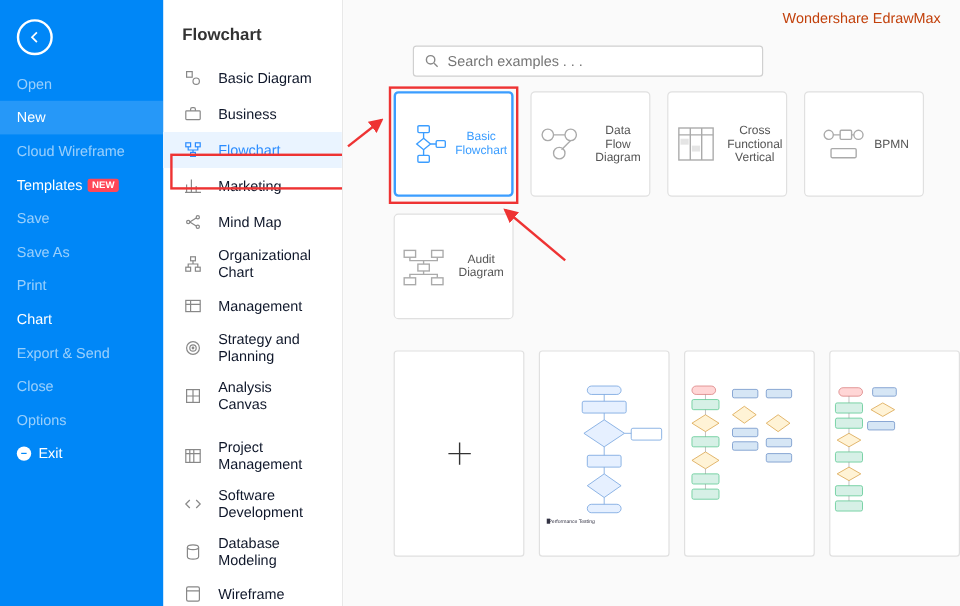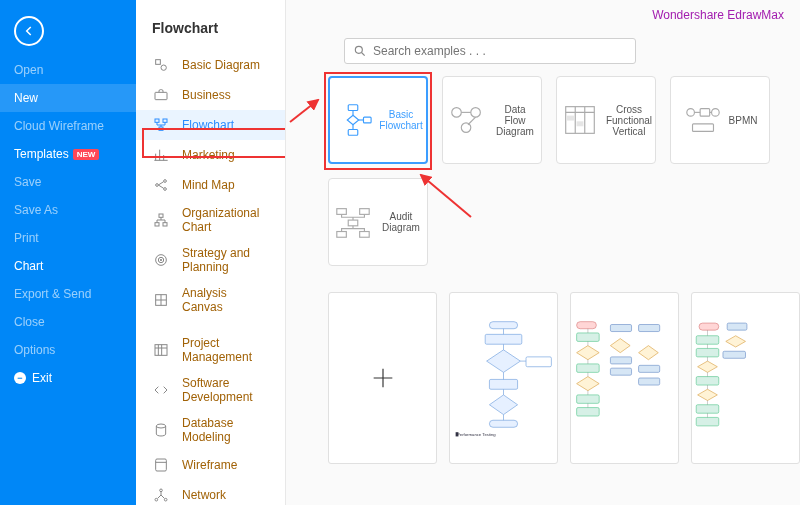--- a/index.html
+++ b/index.html
@@ -9,28 +9,28 @@
     .back-btn { width: 30px; height: 30px; border: 2px solid #fff; border-radius: 50%; margin: 4px 0 10px 14px; display: flex; align-items: center; justify-content: center; cursor: pointer; }
     .back-btn svg { width: 14px; height: 14px; }
     .blue-item { padding: 7px 0 7px 14px; font-size: 12px; cursor: pointer; display: flex; align-items: center; gap: 4px; }
     .blue-item.dim { opacity: 0.6; }
     .blue-item.active { background: rgba(255,255,255,0.15); font-weight: 500; }
     .new-badge { background: #ff4757; font-size: 8px; padding: 1px 4px; border-radius: 2px; font-weight: bold; }
     .exit-row { display: flex; align-items: center; gap: 6px; }
     .exit-icon { width: 12px; height: 12px; border-radius: 50%; background: #fff; color: #0087f7; display: inline-flex; align-items: center; justify-content: center; font-size: 9px; font-weight: bold; }
     .categories { width: 150px; border-right: 1px solid #e8e8e8; flex-shrink: 0; padding-top: 10px; overflow-y: auto; }
     .cat-title { font-size: 14px; font-weight: 600; padding: 10px 16px 14px; color: #333; }
-    .cat-item { display: flex; align-items: center; gap: 12px; padding: 6px 16px; font-size: 12px; color: #a16207; cursor: pointer; position: relative; }
+    .cat-item { display: flex; align-items: center; gap: 12px; padding: 6px 16px; font-size: 12px; color: #0f172a; cursor: pointer; position: relative; }
     .cat-item.selected { background: #eaf4ff; color: #2b8cff; }
     .cat-icon { width: 18px; height: 18px; display: flex; align-items: center; justify-content: center; flex-shrink: 0; }
     .cat-icon svg { width: 16px; height: 16px; }
     .cat-sep { height: 10px; }
     .cat-highlight-box { position: absolute; border: 2px solid #e33; pointer-events: none; }
     .main { flex: 1; background: #fafafa; position: relative; overflow: hidden; }
-    .brand { position: absolute; top: 8px; right: 16px; font-size: 12px; color: #a21caf; }
+    .brand { position: absolute; top: 8px; right: 16px; font-size: 12px; color: #c2410c; }
     .search-wrap { position: absolute; top: 38px; left: 42px; width: 308px; padding-left: 16px; }
     .search-box { display: flex; align-items: center; border: 1px solid #d0d0d0; border-radius: 3px; padding: 5px 8px; background: #fff; gap: 6px; }
     .search-box input { border: none; outline: none; font-size: 12px; flex: 1; background: transparent; }
     .cards { position: absolute; top: 76px; left: 42px; right: 16px; display: flex; flex-wrap: wrap; gap: 14px; }
     .card { width: 100px; height: 88px; border: 1px solid #e0e0e0; border-radius: 4px; background: #fff; display: flex; flex-direction: row; align-items: center; justify-content: center; gap: 6px; cursor: pointer; font-size: 10px; color: #555; text-align: center; padding: 4px; }
     .card.selected { border: 2px solid #3b9dff; color: #3b9dff; }
     .card-icon { width: 40px; height: 36px; display: flex; align-items: center; justify-content: center; }
     .card-highlight-box { position: absolute; border: 2px solid #e33; pointer-events: none; }
     .templates-row { position: absolute; top: 292px; left: 42px; right: 0; display: flex; gap: 12px; }
     .tpl { width: 152px; height: 172px; border: 1px solid #e0e0e0; background: #fff; border-radius: 3px; display: flex; align-items: center; justify-content: center; cursor: pointer; overflow: hidden; }
@@ -144,20 +144,29 @@
     <div class="cat-item">
       <span class="cat-icon">
           <svg viewBox="0 0 24 24" fill="none" stroke="#888" stroke-width="1.5">
             <rect x="9" y="3" width="6" height="5"></rect>
             <rect x="3" y="16" width="6" height="5"></rect>
             <rect x="15" y="16" width="6" height="5"></rect>
             <path d="M12 8v4M6 16v-4h12v4"></path>
           </svg>
         </span>
       <span>Organizational Chart</span>
+    </div>
+    <div class="cat-item">
+      <span class="cat-icon">
+          <svg viewBox="0 0 24 24" fill="none" stroke="#888" stroke-width="1.5">
+            <rect x="3" y="5" width="18" height="14"></rect>
+            <path d="M3 10h18M9 5v14"></path>
+          </svg>
+        </span>
+      <span>Management</span>
     </div>
     <div class="cat-item">
       <span class="cat-icon">
           <svg viewBox="0 0 24 24" fill="none" stroke="#888" stroke-width="1.5">
             <circle cx="12" cy="12" r="8"></circle>
             <circle cx="12" cy="12" r="4"></circle>
             <circle cx="12" cy="12" r="1" fill="#888"></circle>
           </svg>
         </span>
       <span>Strategy and Planning</span>

